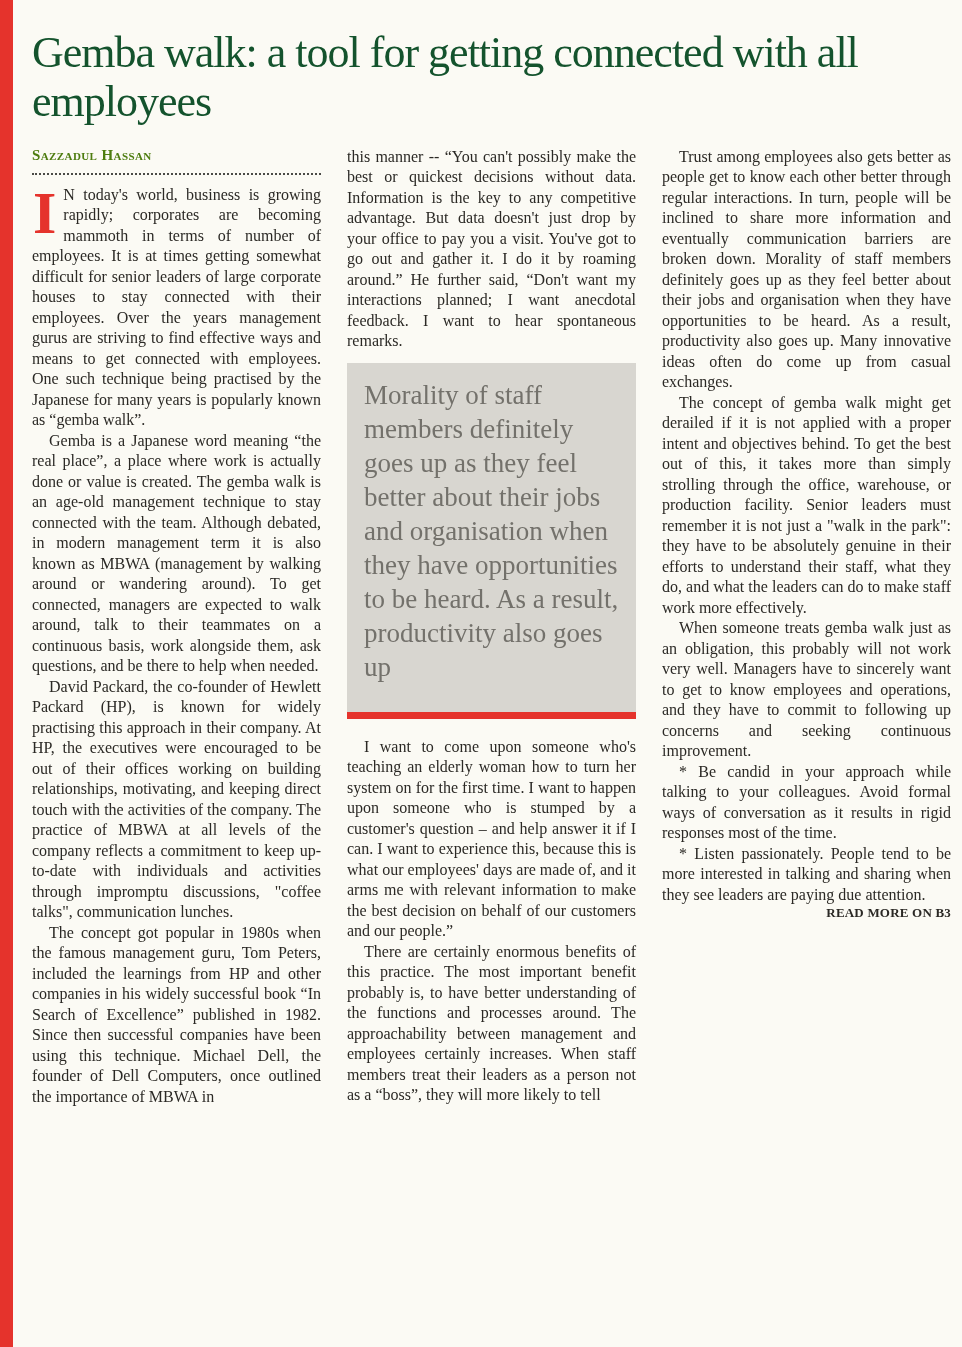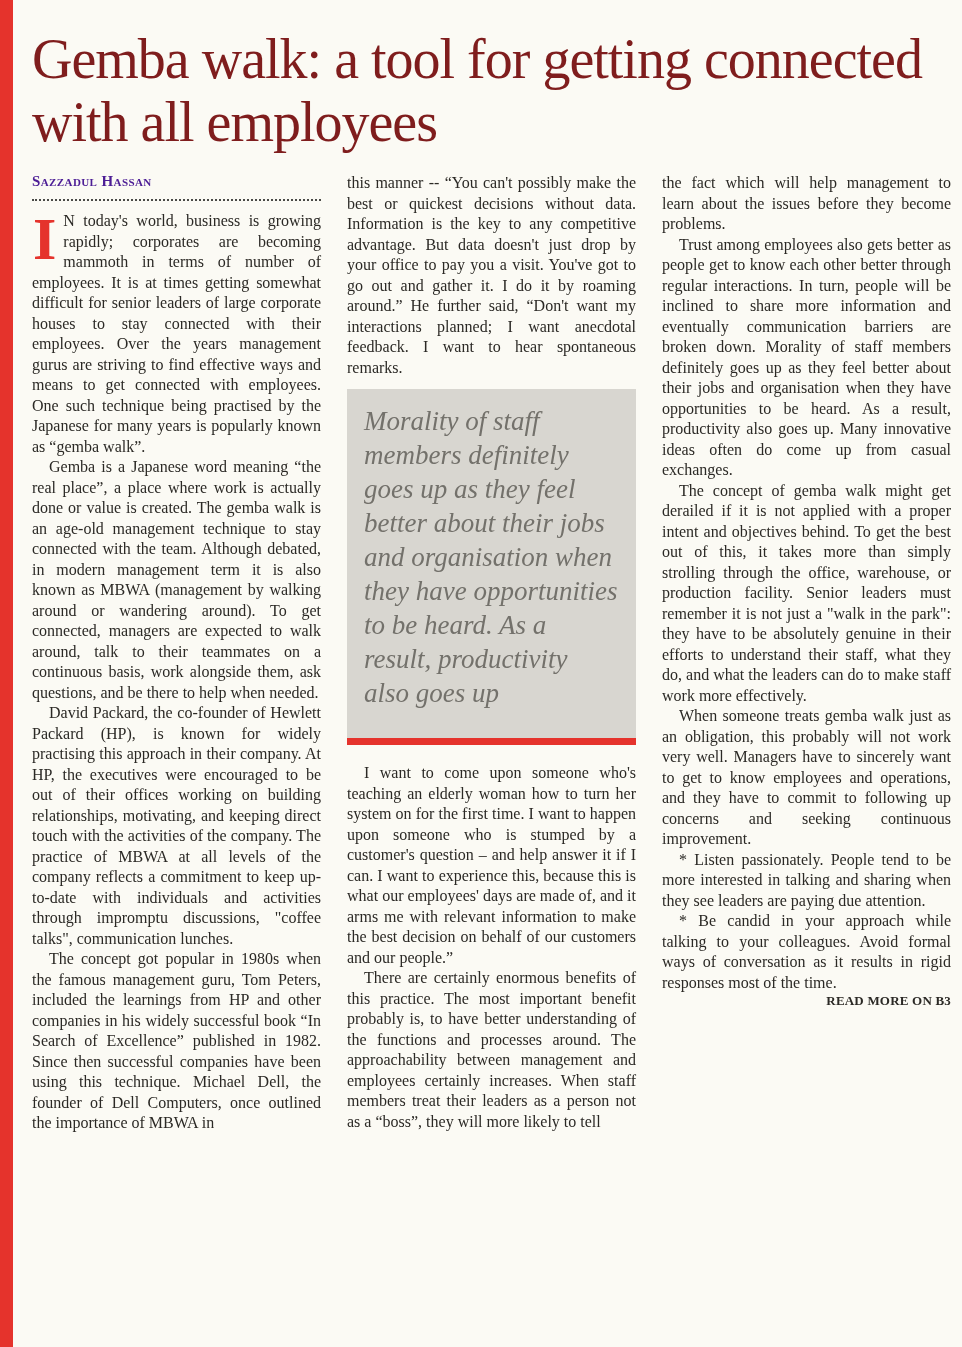--- a/index.html
+++ b/index.html
@@ -15,36 +15,36 @@
   }
   .red-strip {
     position:absolute; left:0; top:0;
     width:13px; height:100%;
     background:var(--accent-red, #e5332c);
   }
   .page {
     position:absolute; left:32px; top:28px; width:919px;
   }
   .headline {
-    font-size:56px; line-height:1.12;
+    font-size:44px; line-height:1.12;
     font-weight:400;
     letter-spacing:-1px;
-    color:#7f1d1d;
+    color:#14532d;
   }
   .columns {
     display:flex; gap:26px;
     margin-top:20px;
     align-items:flex-start;
   }
   .col { width:289px; flex:0 0 289px; }
   .byline {
     font-size:15px; font-weight:700;
     font-variant:small-caps;
     letter-spacing:0.4px;
-    color:#4c1d95;
+    color:#4d7c0f;
   }
   .dotted-rule {
     border-top:2px dotted #4a4a46;
     margin:9px 0 10px 0;
   }
   .para {
     font-size:16px; line-height:20.5px;
     text-align:justify;
     text-indent:17px;
     hyphens:auto;
@@ -58,21 +58,20 @@
     font-weight:700;
     color:var(--accent-red, #e5332c);
   }
   .pull-quote {
     background:var(--quote-background, #d8d6d0);
     margin-top:11px;
     padding:15px 17px 28px 17px;
   }
   .pull-quote-text {
     font-size:27px; line-height:34px;
-    font-style:italic;
     color:var(--quote-text, #73716b);
   }
   .pull-quote-bar {
     height:7px;
     background:var(--accent-red, #e5332c);
     margin-bottom:18px;
   }
   .read-more {
     text-align:right;
     font-weight:700;
@@ -105,23 +104,22 @@
       <p class="para no-indent">this manner -- “You can't possibly make the best or quickest decisions without data. Information is the key to any competitive advantage. But data doesn't just drop by your office to pay you a visit. You've got to go out and gather it. I do it by roaming around.” He further said, “Don't want my interactions planned; I want anecdotal feedback. I want to hear spontaneous remarks.</p>
       <aside class="pull-quote">
         <div class="pull-quote-text">Morality of staff members definitely goes up as they feel better about their jobs and organisation when they have opportunities to be heard. As a result, productivity also goes up</div>
       </aside>
       <div class="pull-quote-bar"></div>
       <p class="para">I want to come upon someone who's teaching an elderly woman how to turn her system on for the first time. I want to happen upon someone who is stumped by a customer's question – and help answer it if I can. I want to experience this, because this is what our employees' days are made of, and it arms me with relevant information to make the best decision on behalf of our customers and our people.”</p>
       <p class="para">There are certainly enormous benefits of this practice. The most important benefit probably is, to have better understanding of the functions and processes around. The approachability between management and employees certainly increases. When staff members treat their leaders as a person not as a “boss”, they will more likely to tell</p>
     </div>
 
     <div class="col">
-      <p class="para no-indent">the fact which will help management to learn about the issues before they become problems.</p>
       <p class="para">Trust among employees also gets better as people get to know each other better through regular interactions. In turn, people will be inclined to share more information and eventually communication barriers are broken down. Morality of staff members definitely goes up as they feel better about their jobs and organisation when they have opportunities to be heard. As a result, productivity also goes up. Many innovative ideas often do come up from casual exchanges.</p>
       <p class="para">The concept of gemba walk might get derailed if it is not applied with a proper intent and objectives behind. To get the best out of this, it takes more than simply strolling through the office, warehouse, or production facility. Senior leaders must remember it is not just a "walk in the park": they have to be absolutely genuine in their efforts to understand their staff, what they do, and what the leaders can do to make staff work more effectively.</p>
       <p class="para">When someone treats gemba walk just as an obligation, this probably will not work very well. Managers have to sincerely want to get to know employees and operations, and they have to commit to following up concerns and seeking continuous improvement.</p>
+      <p class="para">* Be candid in your approach while talking to your colleagues. Avoid formal ways of conversation as it results in rigid responses most of the time.</p>
       <p class="para">* Listen passionately. People tend to be more interested in talking and sharing when they see leaders are paying due attention.</p>
-      <p class="para">* Be candid in your approach while talking to your colleagues. Avoid formal ways of conversation as it results in rigid responses most of the time.</p>
       <div class="read-more">READ MORE ON B3</div>
     </div>
 
   </div>
 </div>
 
 </body></html>

